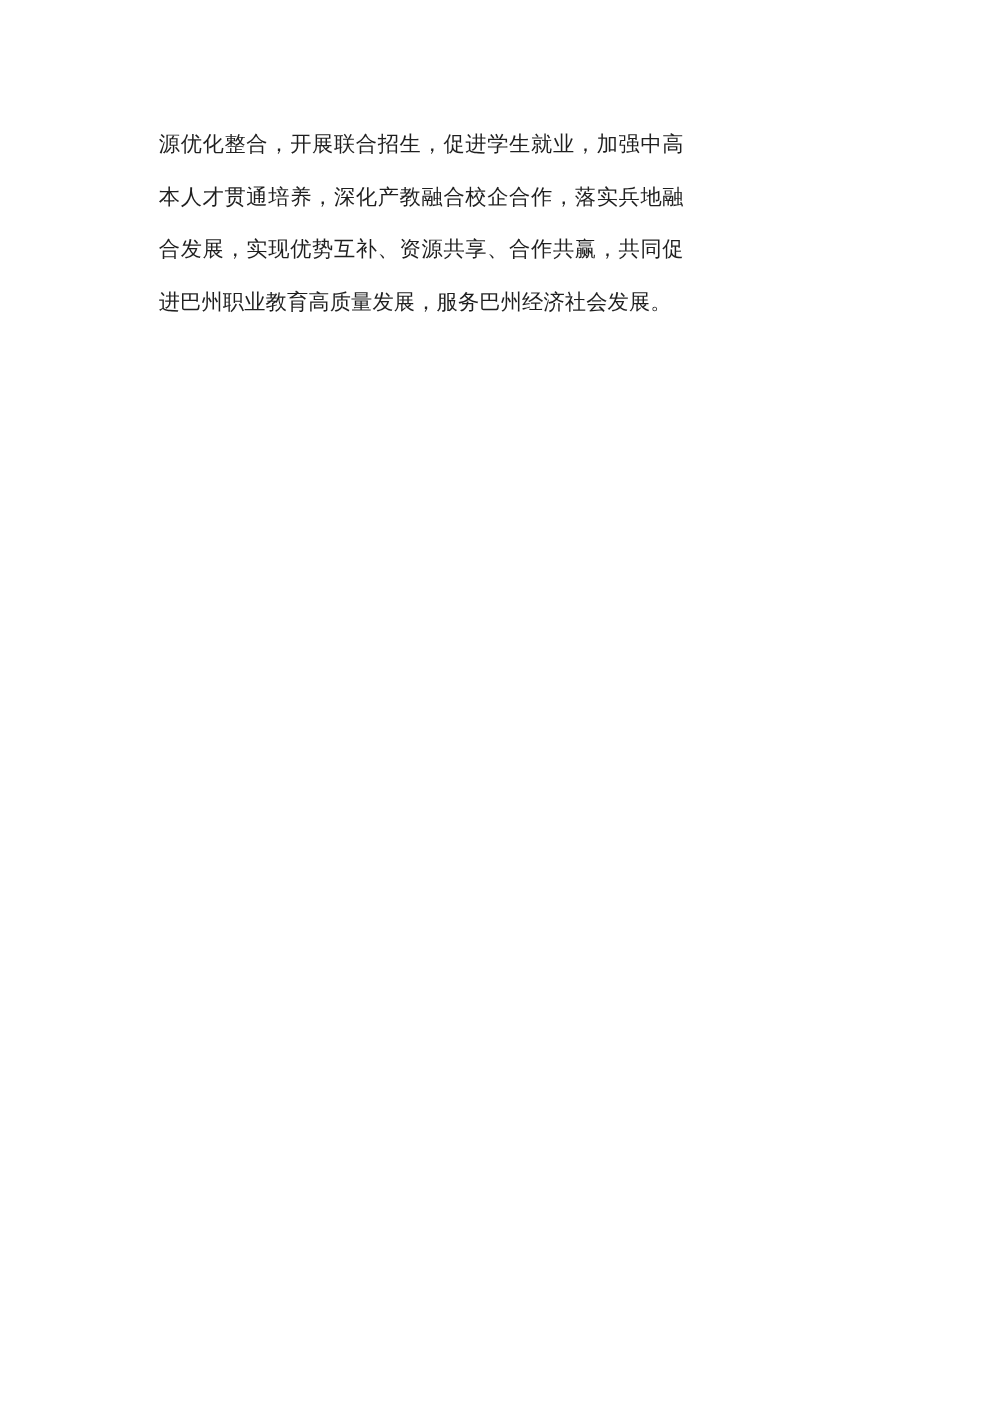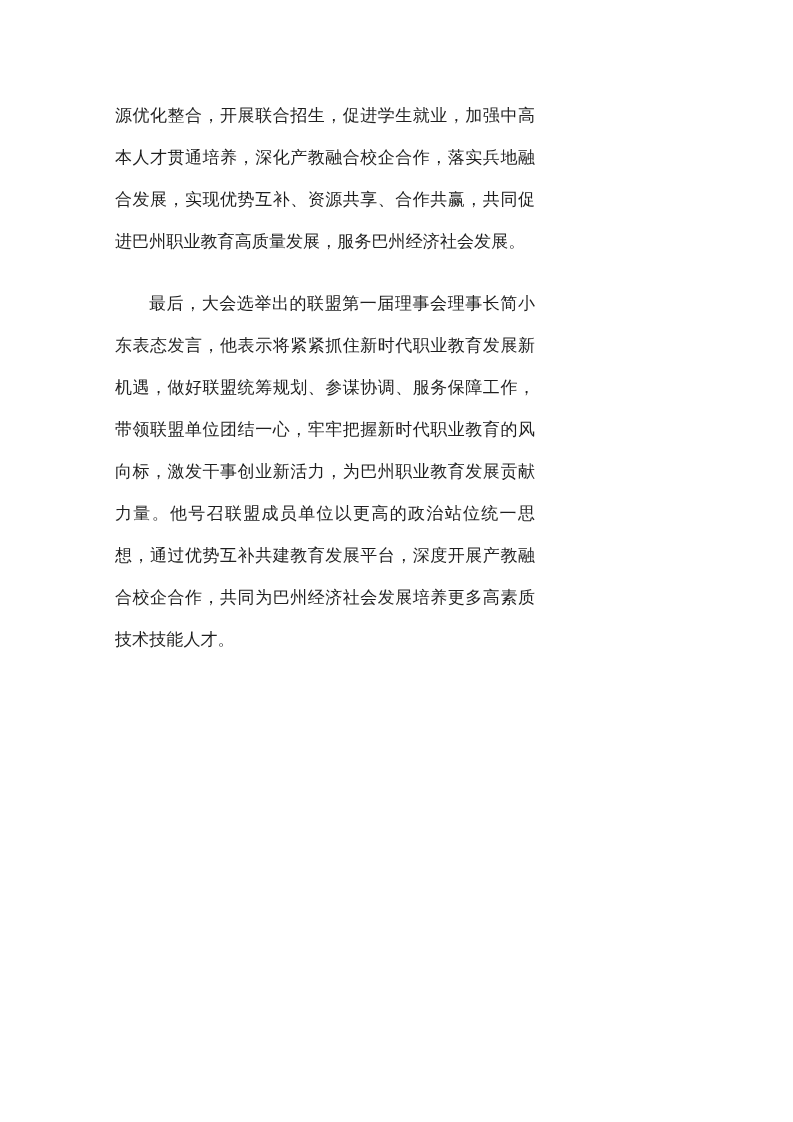--- a/index.html
+++ b/index.html
@@ -12,20 +12,21 @@
     height: 1122px;
     overflow: hidden;
     position: relative;
   }
   .page {
     box-sizing: border-box;
     width: 647px;
     height: 1122px;
     padding: 95px 112px 0 115px;
     background: #ffffff;
+    margin-left: 12px;
   }
   .para {
     font-family: "Liberation Serif", "DejaVu Serif", serif;
     font-size: 17px;
     line-height: 42px;
     letter-spacing: 0.1px;
     color: #1f1f1f;
     text-align: justify;
     word-break: break-all;
     margin: 0 0 20px 0;
@@ -33,14 +34,13 @@
   }
   .para.no-indent {
     text-indent: 0;
   }
 </style>
 </head>
 <body>
 
 <div class="page">
   <p class="para no-indent">源优化整合，开展联合招生，促进学生就业，加强中高本人才贯通培养，深化产教融合校企合作，落实兵地融合发展，实现优势互补、资源共享、合作共赢，共同促进巴州职业教育高质量发展，服务巴州经济社会发展。</p>
-  <p class="para">最后，大会选举出的联盟第一届理事会理事长简小东表态发言，他表示将紧紧抓住新时代职业教育发展新机遇，做好联盟统筹规划、参谋协调、服务保障工作，带领联盟单位团结一心，牢牢把握新时代职业教育的风向标，激发干事创业新活力，为巴州职业教育发展贡献力量。他号召联盟成员单位以更高的政治站位统一思想，通过优势互补共建教育发展平台，深度开展产教融合校企合作，共同为巴州经济社会发展培养更多高素质技术技能人才。</p>
 </div>
 
 </body></html>

